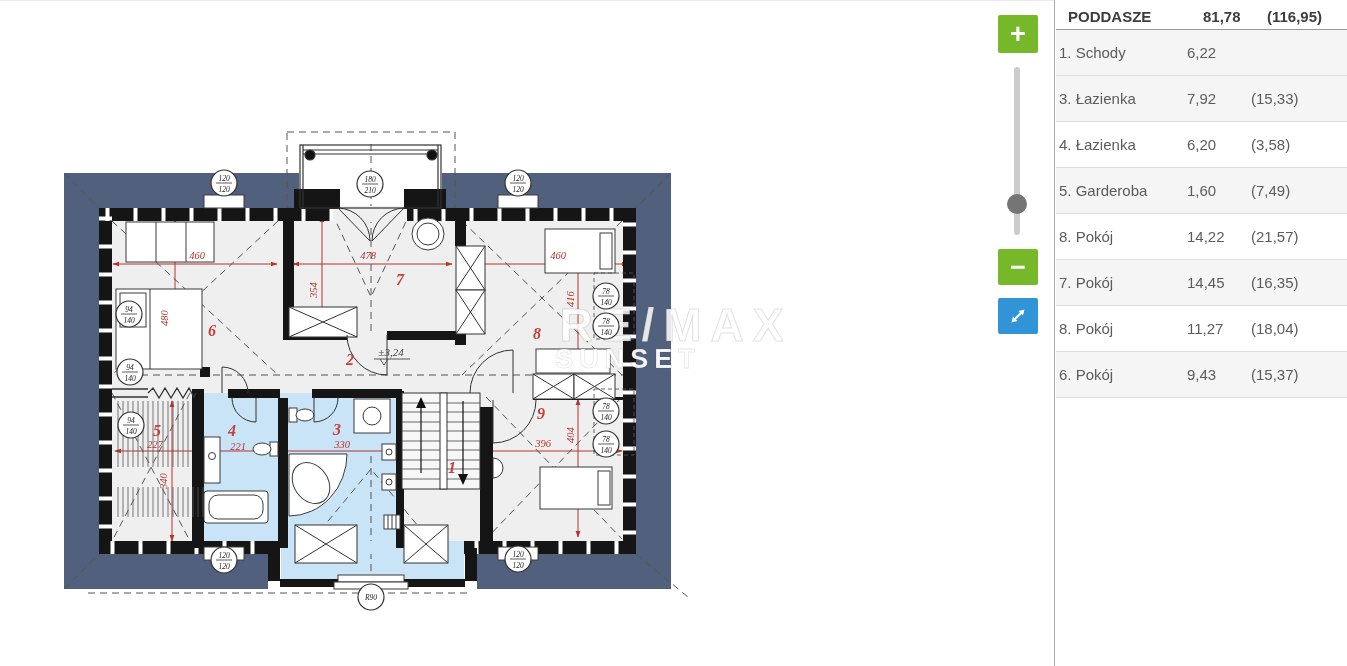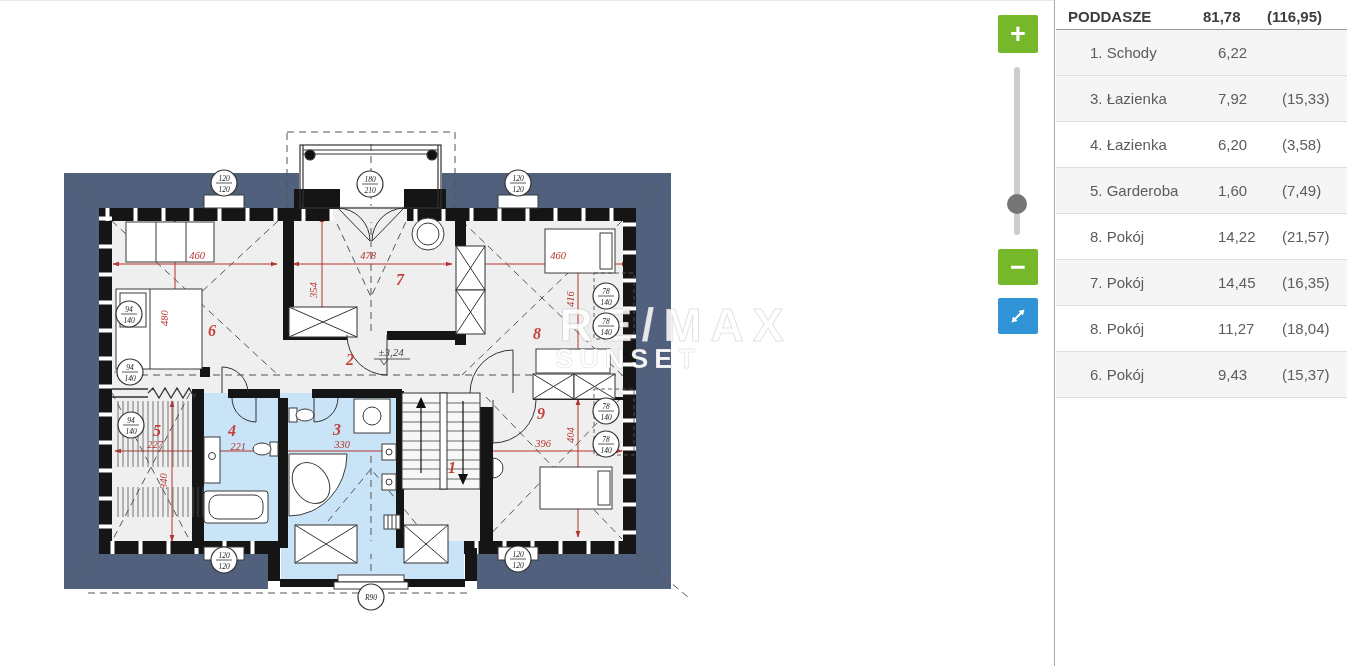--- a/index.html
+++ b/index.html
@@ -28,21 +28,21 @@
   .btn-expand{top:297px;height:36px;background:var(--bluebtn,#3094d6);}
   .slider-track{position:absolute;left:1014px;top:66px;width:6px;height:168px;background:#ccc;border-radius:3px;}
   .slider-handle{position:absolute;left:1007px;top:193px;width:20px;height:20px;border-radius:50%;background:#757575;}
   
   .panel{position:absolute;left:1056px;top:4px;width:340px;}
   .prow{display:flex;align-items:center;height:45px;border-bottom:1px solid #ddd;
         font-size:15px;color:#5c5c5c;}
   .prow.alt{background:#f5f5f5;}
   .phead{height:25px;border-bottom:1px solid #999;font-weight:bold;color:#3d3d3d;font-size:15px;
          display:flex;align-items:center;}
-  .c-name{padding-left:34px;width:128px;}
+  .c-name{padding-left:3px;width:128px;}
   .phead .c-name{padding-left:12px;width:135px;}
   .c-area{width:64px;}
   .c-total{flex:1;text-align:left;padding-right:15px;}
 </style>
 </head>
 <body>
 
 <div class="viewer">
 <svg id="plan" width="1055" height="666" viewBox="0 0 1055 666" xmlns="http://www.w3.org/2000/svg">
   <defs>

